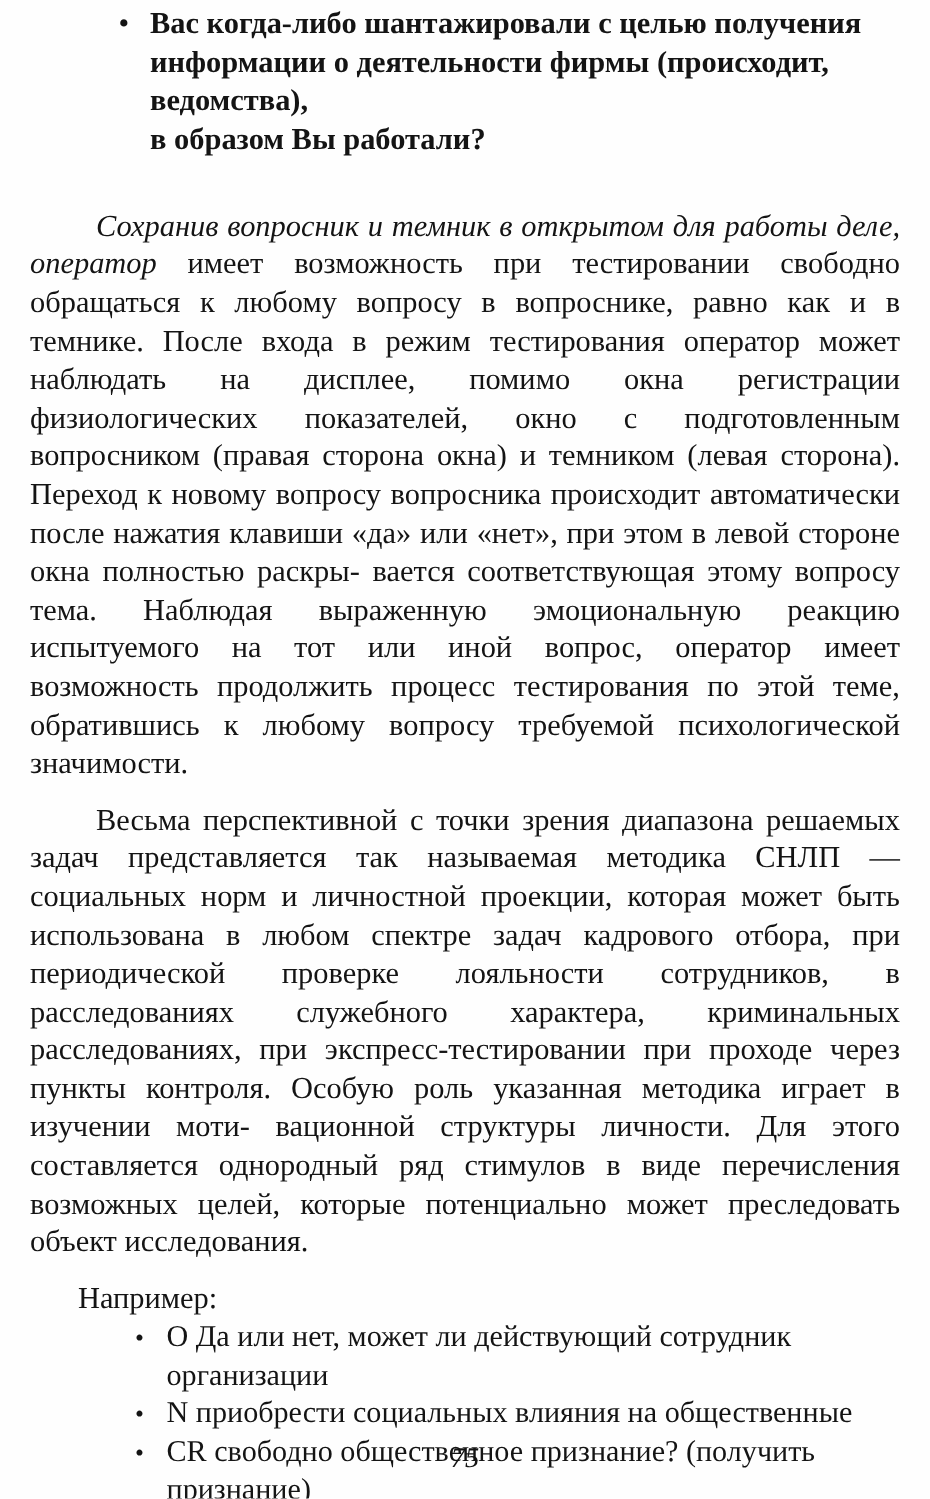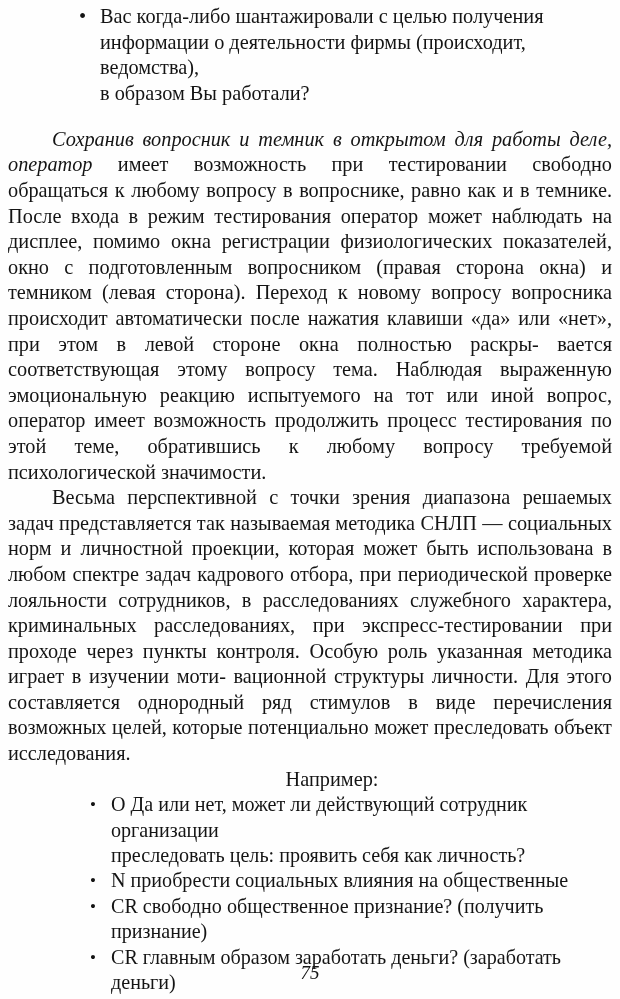--- a/index.html
+++ b/index.html
@@ -50,45 +50,46 @@
   .bullet-list .bullet-item > .dot {
     position: absolute;
     left: 71px;
     top: 0;
     width: 10px;
     font-size: 20.3px;
     line-height: 25.7px;
   }
   .bullet-list .bullet-item > .txt {
     display: block;
+    font-weight: bold;
   }
 
   
   .para {
     font-size: 20.3px;
     line-height: 25.6px;
     text-align: justify;
     text-justify: inter-word;
-    margin: 0;
+    margin: 12px;
     text-indent: 44px;
     hyphens: manual;
   }
 
   .para .ital {
     font-style: italic;
   }
 
   .spacer-top { height: 20px; }
 
   .label-line {
     font-size: 20.3px;
     line-height: 25.6px;
     margin: 0;
     text-indent: 44px;
-    text-align: center;
+    text-align: left;
   }
 
   
   .example-list {
     list-style: none;
     margin: 0;
     padding: 0;
   }
   .example-list .ex-item {
     position: relative;
@@ -168,21 +169,20 @@
     </p>
 
     <p class="label-line">Например:</p>
 
     <ul class="example-list">
 
       <li class="ex-item">
         <span class="dot">•</span>
         <span class="txt">
           <span class="nowrap-line">О Да или нет, может ли действующий сотрудник организации</span>
-          <span class="nowrap-line">преследовать цель: проявить себя как личность?</span>
         </span>
       </li>
 
       <li class="ex-item">
         <span class="dot">•</span>
         <span class="txt">
           <span class="nowrap-line">N приобрести социальных влияния на общественные</span>
         </span>
       </li>
 

